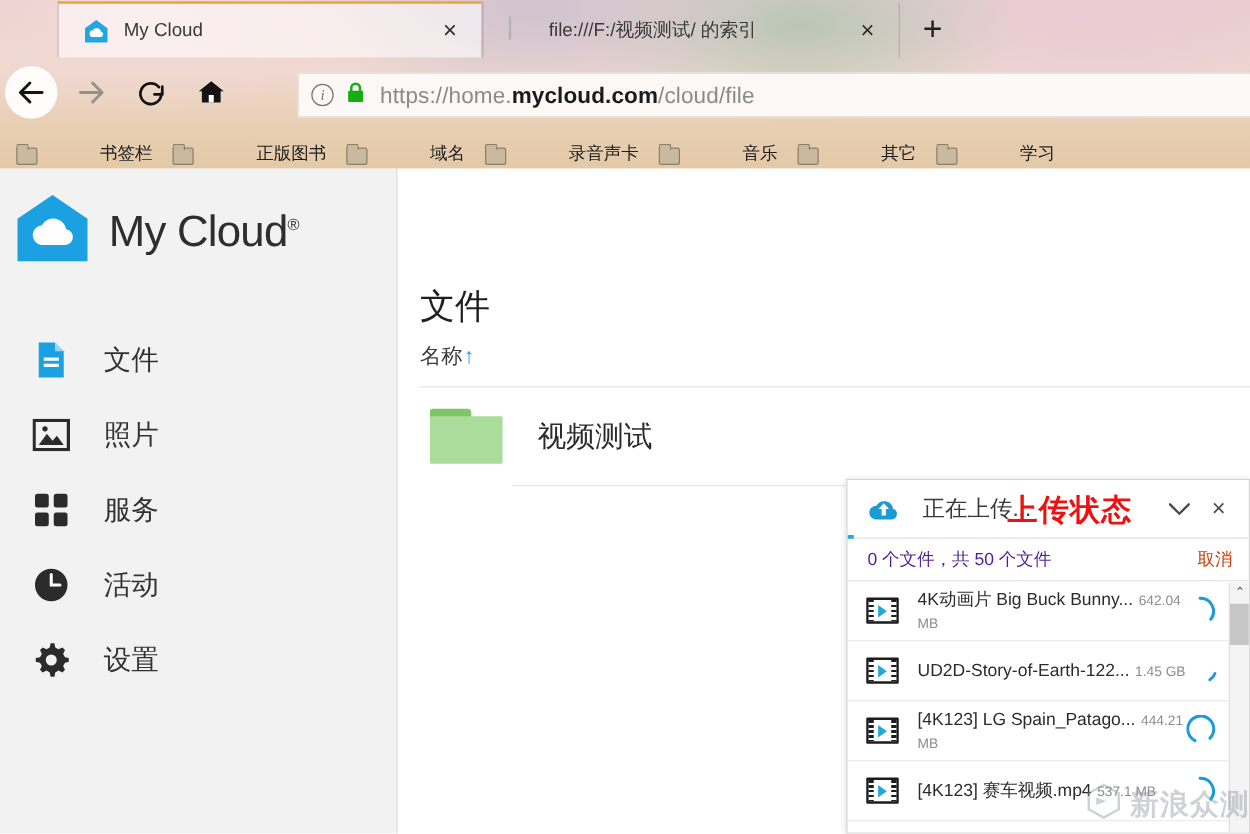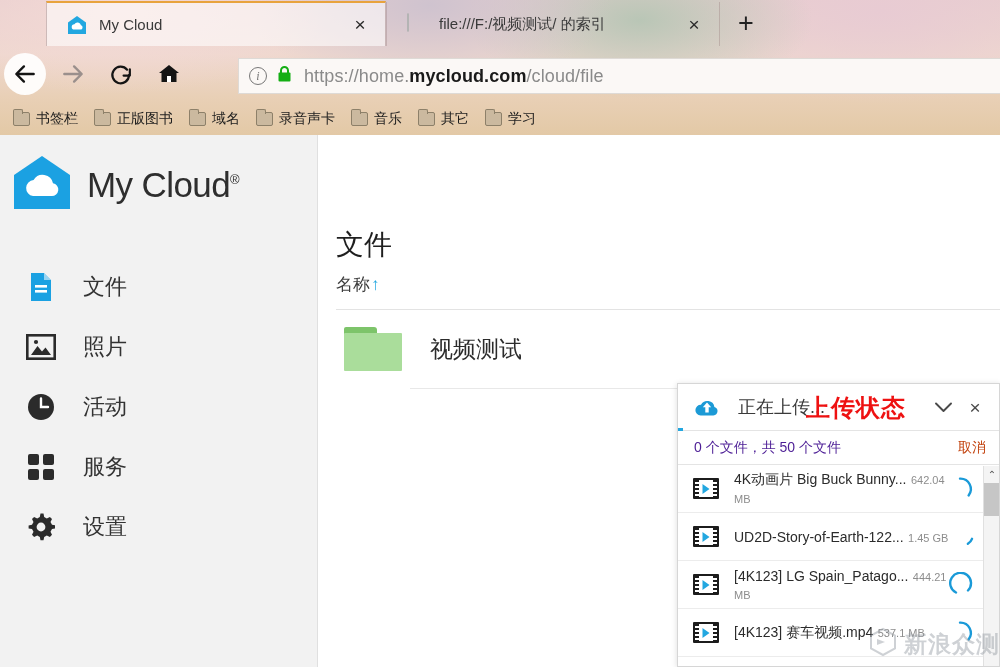--- a/index.html
+++ b/index.html
@@ -195,24 +195,25 @@
     top: 102px; left: 0;
     width: 1000px;
     height: 33px;
     display: flex;
     align-items: center;
     padding-left: 6px;
   }
 
   .bookmark {
     display: flex;
-    align-items: center;
+    align-items: flex-end;
     height: 27px;
     padding: 0 7px;
     margin-right: 2px;
+    gap: 44px;
   }
 
   .bm-folder {
     width: 17px; height: 14px;
     flex: 0 0 17px;
     margin-right: 6px;
     position: relative;
     background: #cbb99f;
     border: 1px solid #8d8069;
     border-radius: 0 2px 2px 2px;
@@ -701,37 +702,37 @@
             <path d="M5 21 L11.5 12 L16 17.5 L19.5 13.5 L25 21 Z" fill="#2b2b2b"></path>
             <circle cx="10" cy="8" r="2.1" fill="#2b2b2b"></circle>
           </svg>
         </span>
         <span class="nav-label">照片</span>
       </div>
 
       <div class="nav-item">
         <span class="nav-icon">
           <svg width="28" height="28" viewBox="0 0 28 28">
-            <circle cx="14" cy="14" r="13" fill="#2b2b2b"></circle>
-            <path d="M14 5.5 V14 H21" fill="none" stroke="#ffffff" stroke-width="2.4" stroke-linecap="round"></path>
-          </svg>
-        </span>
-        <span class="nav-label">活动</span>
-      </div>
-
-      <div class="nav-item">
-        <span class="nav-icon">
-          <svg width="28" height="28" viewBox="0 0 28 28">
             <rect x="1" y="1" width="11" height="11" rx="2" fill="#2b2b2b"></rect>
             <rect x="16" y="1" width="11" height="11" rx="2" fill="#2b2b2b"></rect>
             <rect x="1" y="16" width="11" height="11" rx="2" fill="#2b2b2b"></rect>
             <rect x="16" y="16" width="11" height="11" rx="2" fill="#2b2b2b"></rect>
           </svg>
         </span>
         <span class="nav-label">服务</span>
+      </div>
+
+      <div class="nav-item">
+        <span class="nav-icon">
+          <svg width="28" height="28" viewBox="0 0 28 28">
+            <circle cx="14" cy="14" r="13" fill="#2b2b2b"></circle>
+            <path d="M14 5.5 V14 H21" fill="none" stroke="#ffffff" stroke-width="2.4" stroke-linecap="round"></path>
+          </svg>
+        </span>
+        <span class="nav-label">活动</span>
       </div>
 
       <div class="nav-item">
         <span class="nav-icon">
           <svg width="28" height="28" viewBox="0 0 28 28">
             <path d="M14 0.5 l3 0 l0.7 3.4 l2.6 1.5 l3.1 -1.5 l2.1 2.1 l-1.5 3.1 l1.5 2.6 l3.4 0.7 l0 3 l-3.4 0.7 l-1.5 2.6 l1.5 3.1 l-2.1 2.1 l-3.1 -1.5 l-2.6 1.5 l-0.7 3.4 l-3 0 l-0.7 -3.4 l-2.6 -1.5 l-3.1 1.5 l-2.1 -2.1 l1.5 -3.1 l-1.5 -2.6 l-3.4 -0.7 l0 -3 l3.4 -0.7 l1.5 -2.6 l-1.5 -3.1 l2.1 -2.1 l3.1 1.5 l2.6 -1.5 Z" fill="#2b2b2b" transform="translate(-0.5,0)"></path>
             <circle cx="14" cy="14" r="4.4" fill="#f2f2f2"></circle>
           </svg>
         </span>
         <span class="nav-label">设置</span>

